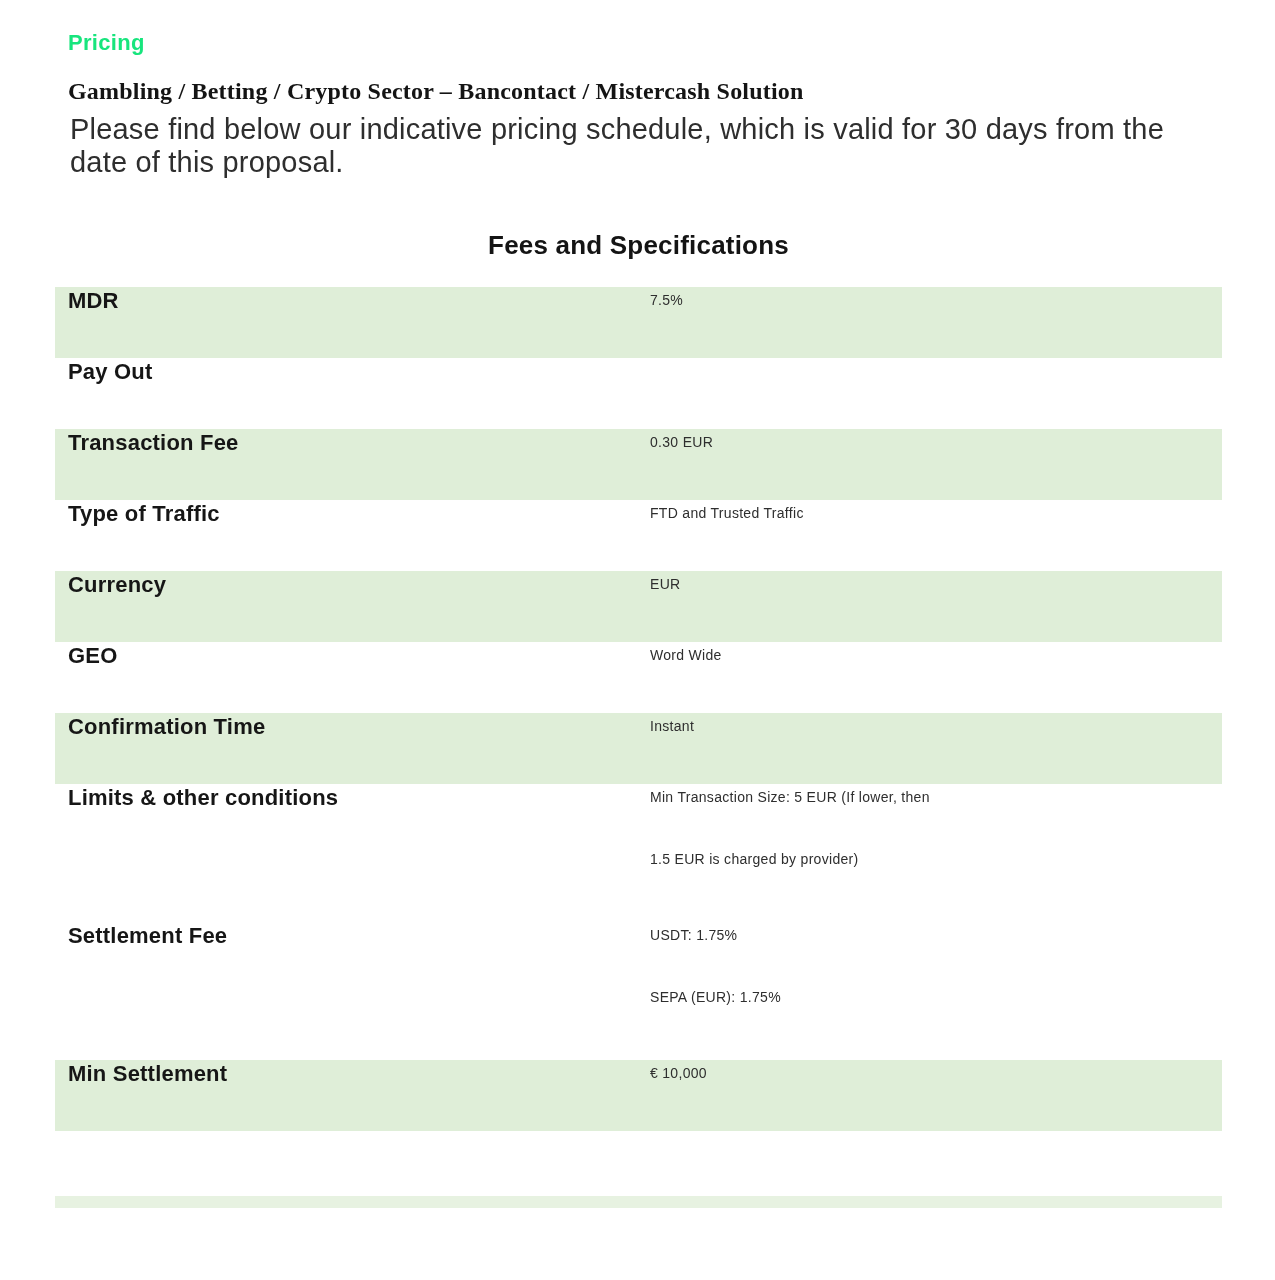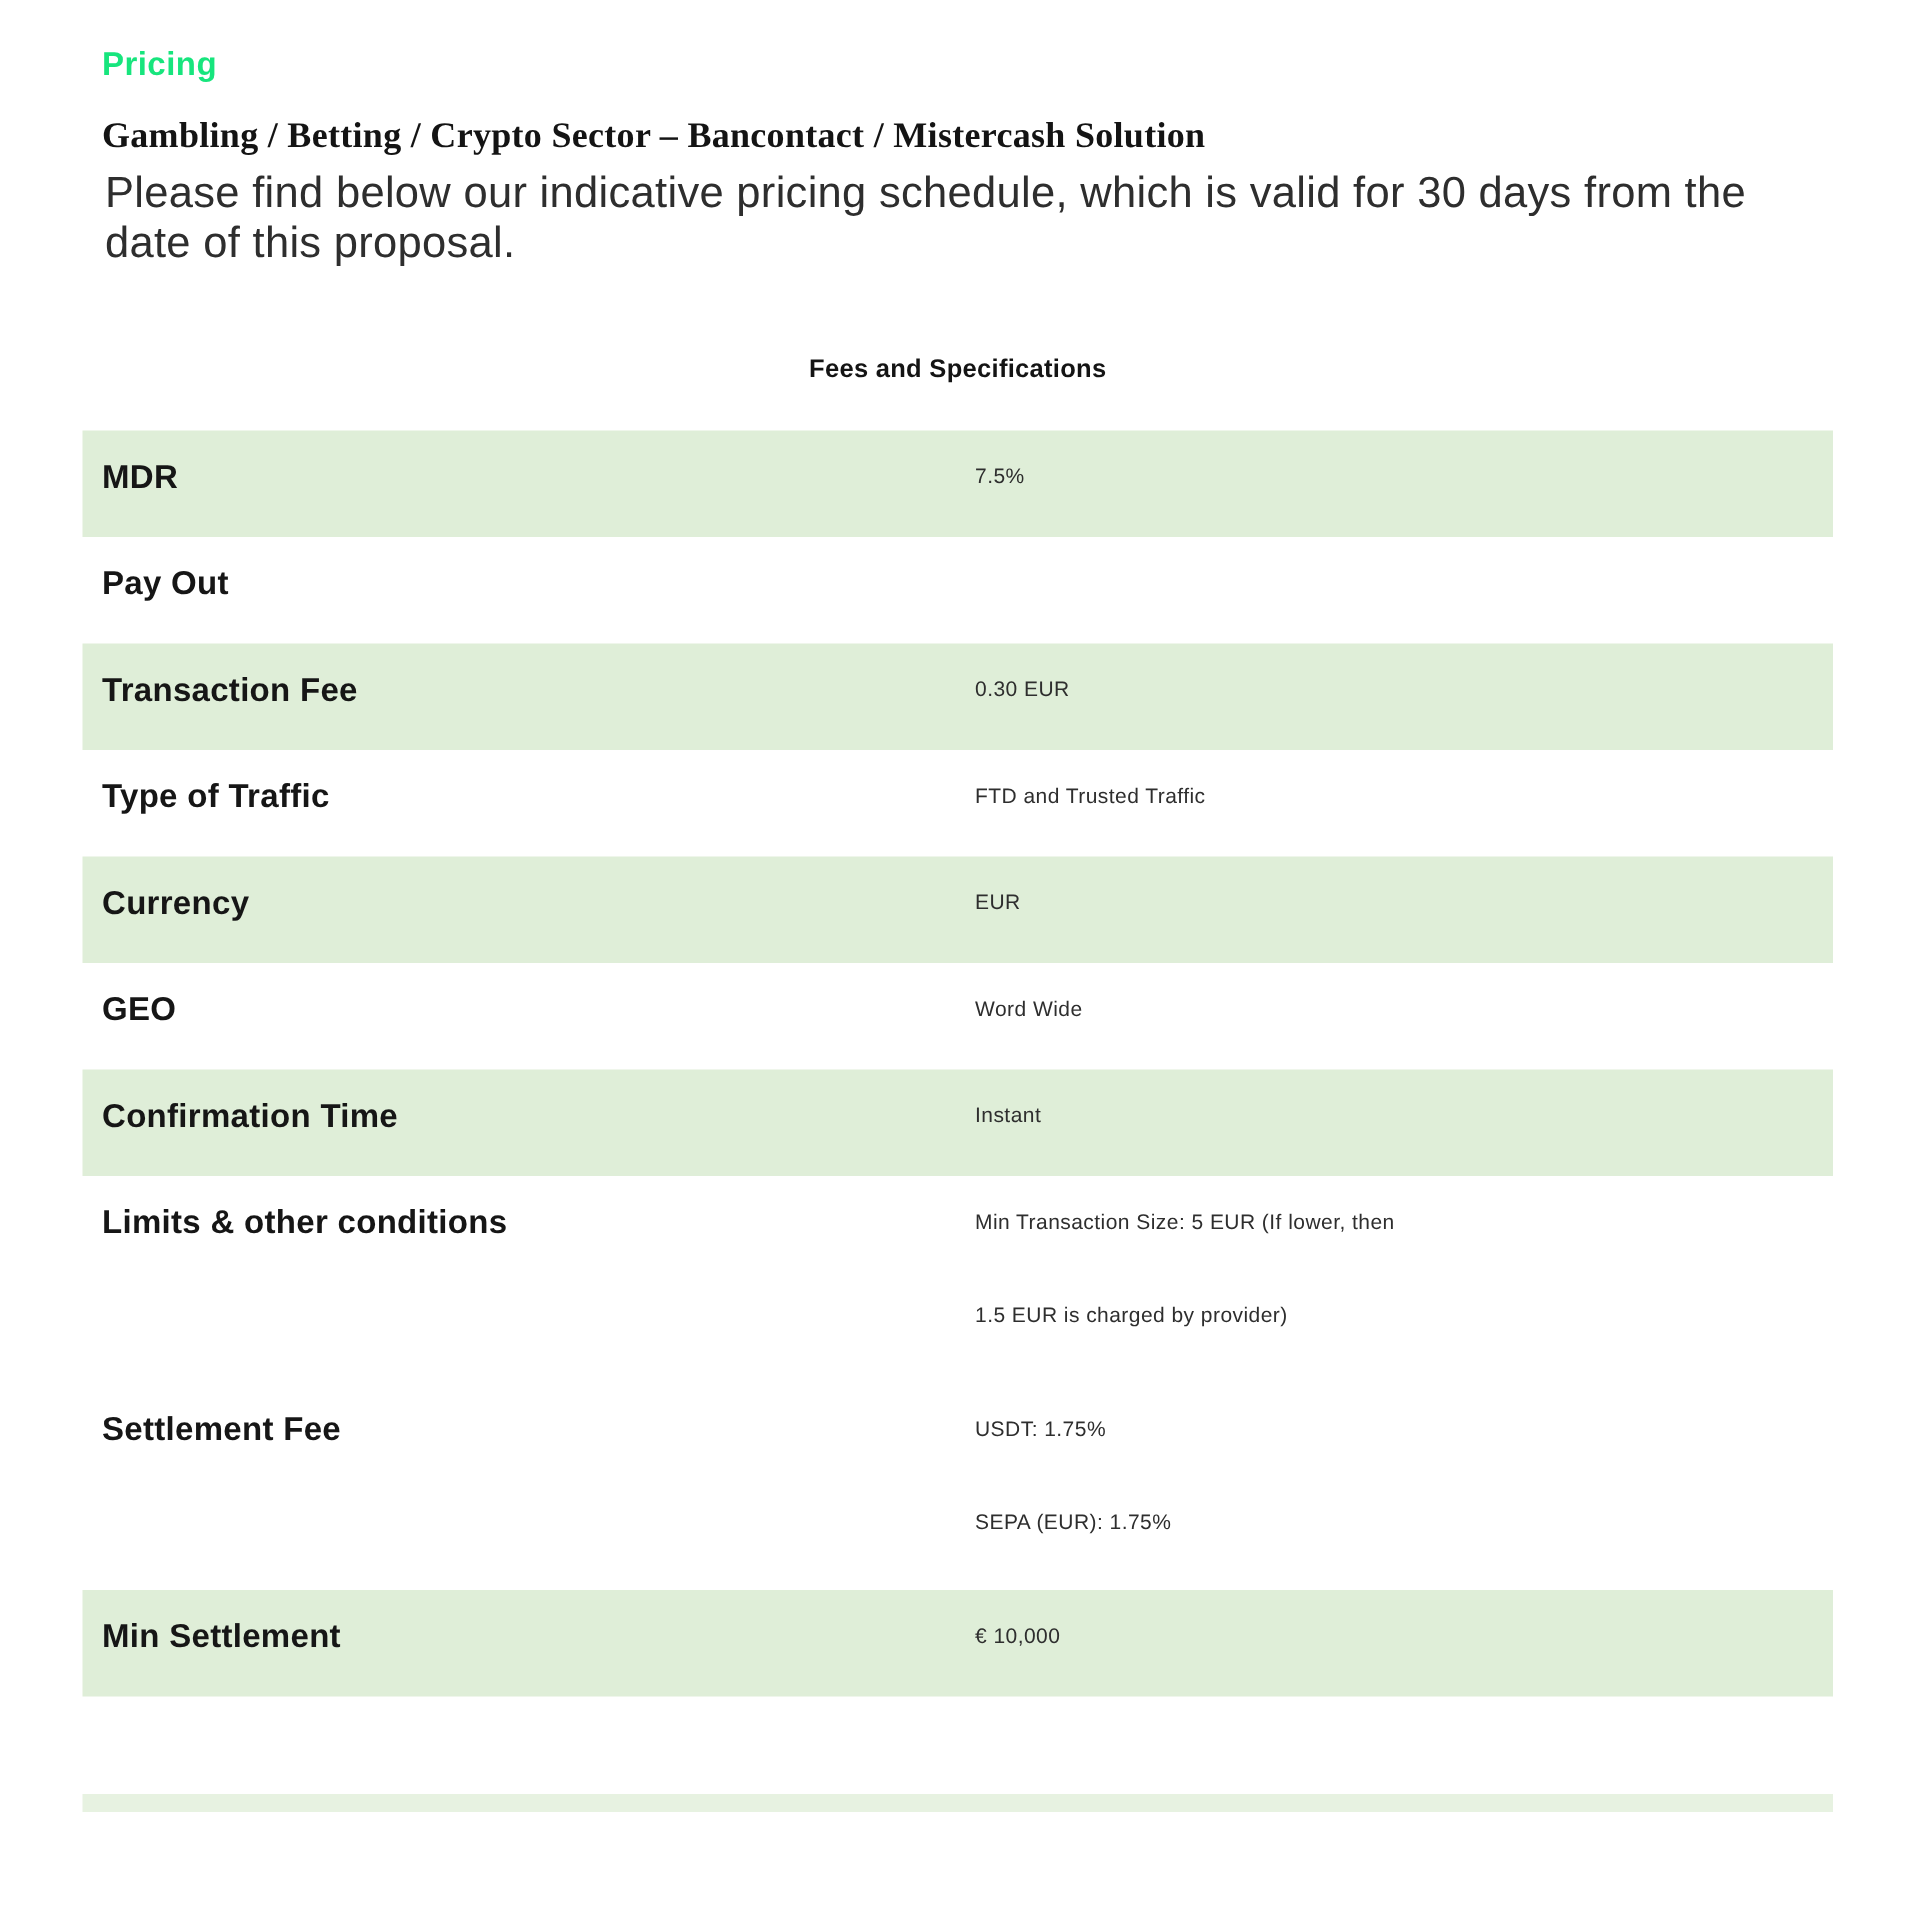--- a/index.html
+++ b/index.html
@@ -38,35 +38,34 @@
     width: 1150px;
     font-size: 29px;
     line-height: 33px;
     font-weight: 400;
     letter-spacing: 0.2px;
     color: #2e2e2e;
   }
   .table-title {
     margin-top: 50px;
     text-align: center;
-    font-size: 17px;
+    font-size: 26px;
     line-height: 33px;
     font-weight: 700;
     letter-spacing: 0.2px;
     color: #141414;
   }
   .fees-table {
     margin-top: 25px;
     width: 1167px;
   }
   .fee-row {
     display: flex;
     align-items: flex-start;
     min-height: 71px;
-    padding-top: 17px;
     background: #ffffff;
   }
   .fee-row.shaded { background: #dfeed8; }
   .fee-row.double { min-height: 138px; }
   .cell-label {
     width: 595px;
     padding-left: 13px;
     padding-right: 20px;
     font-size: 22px;
     line-height: 27px;

